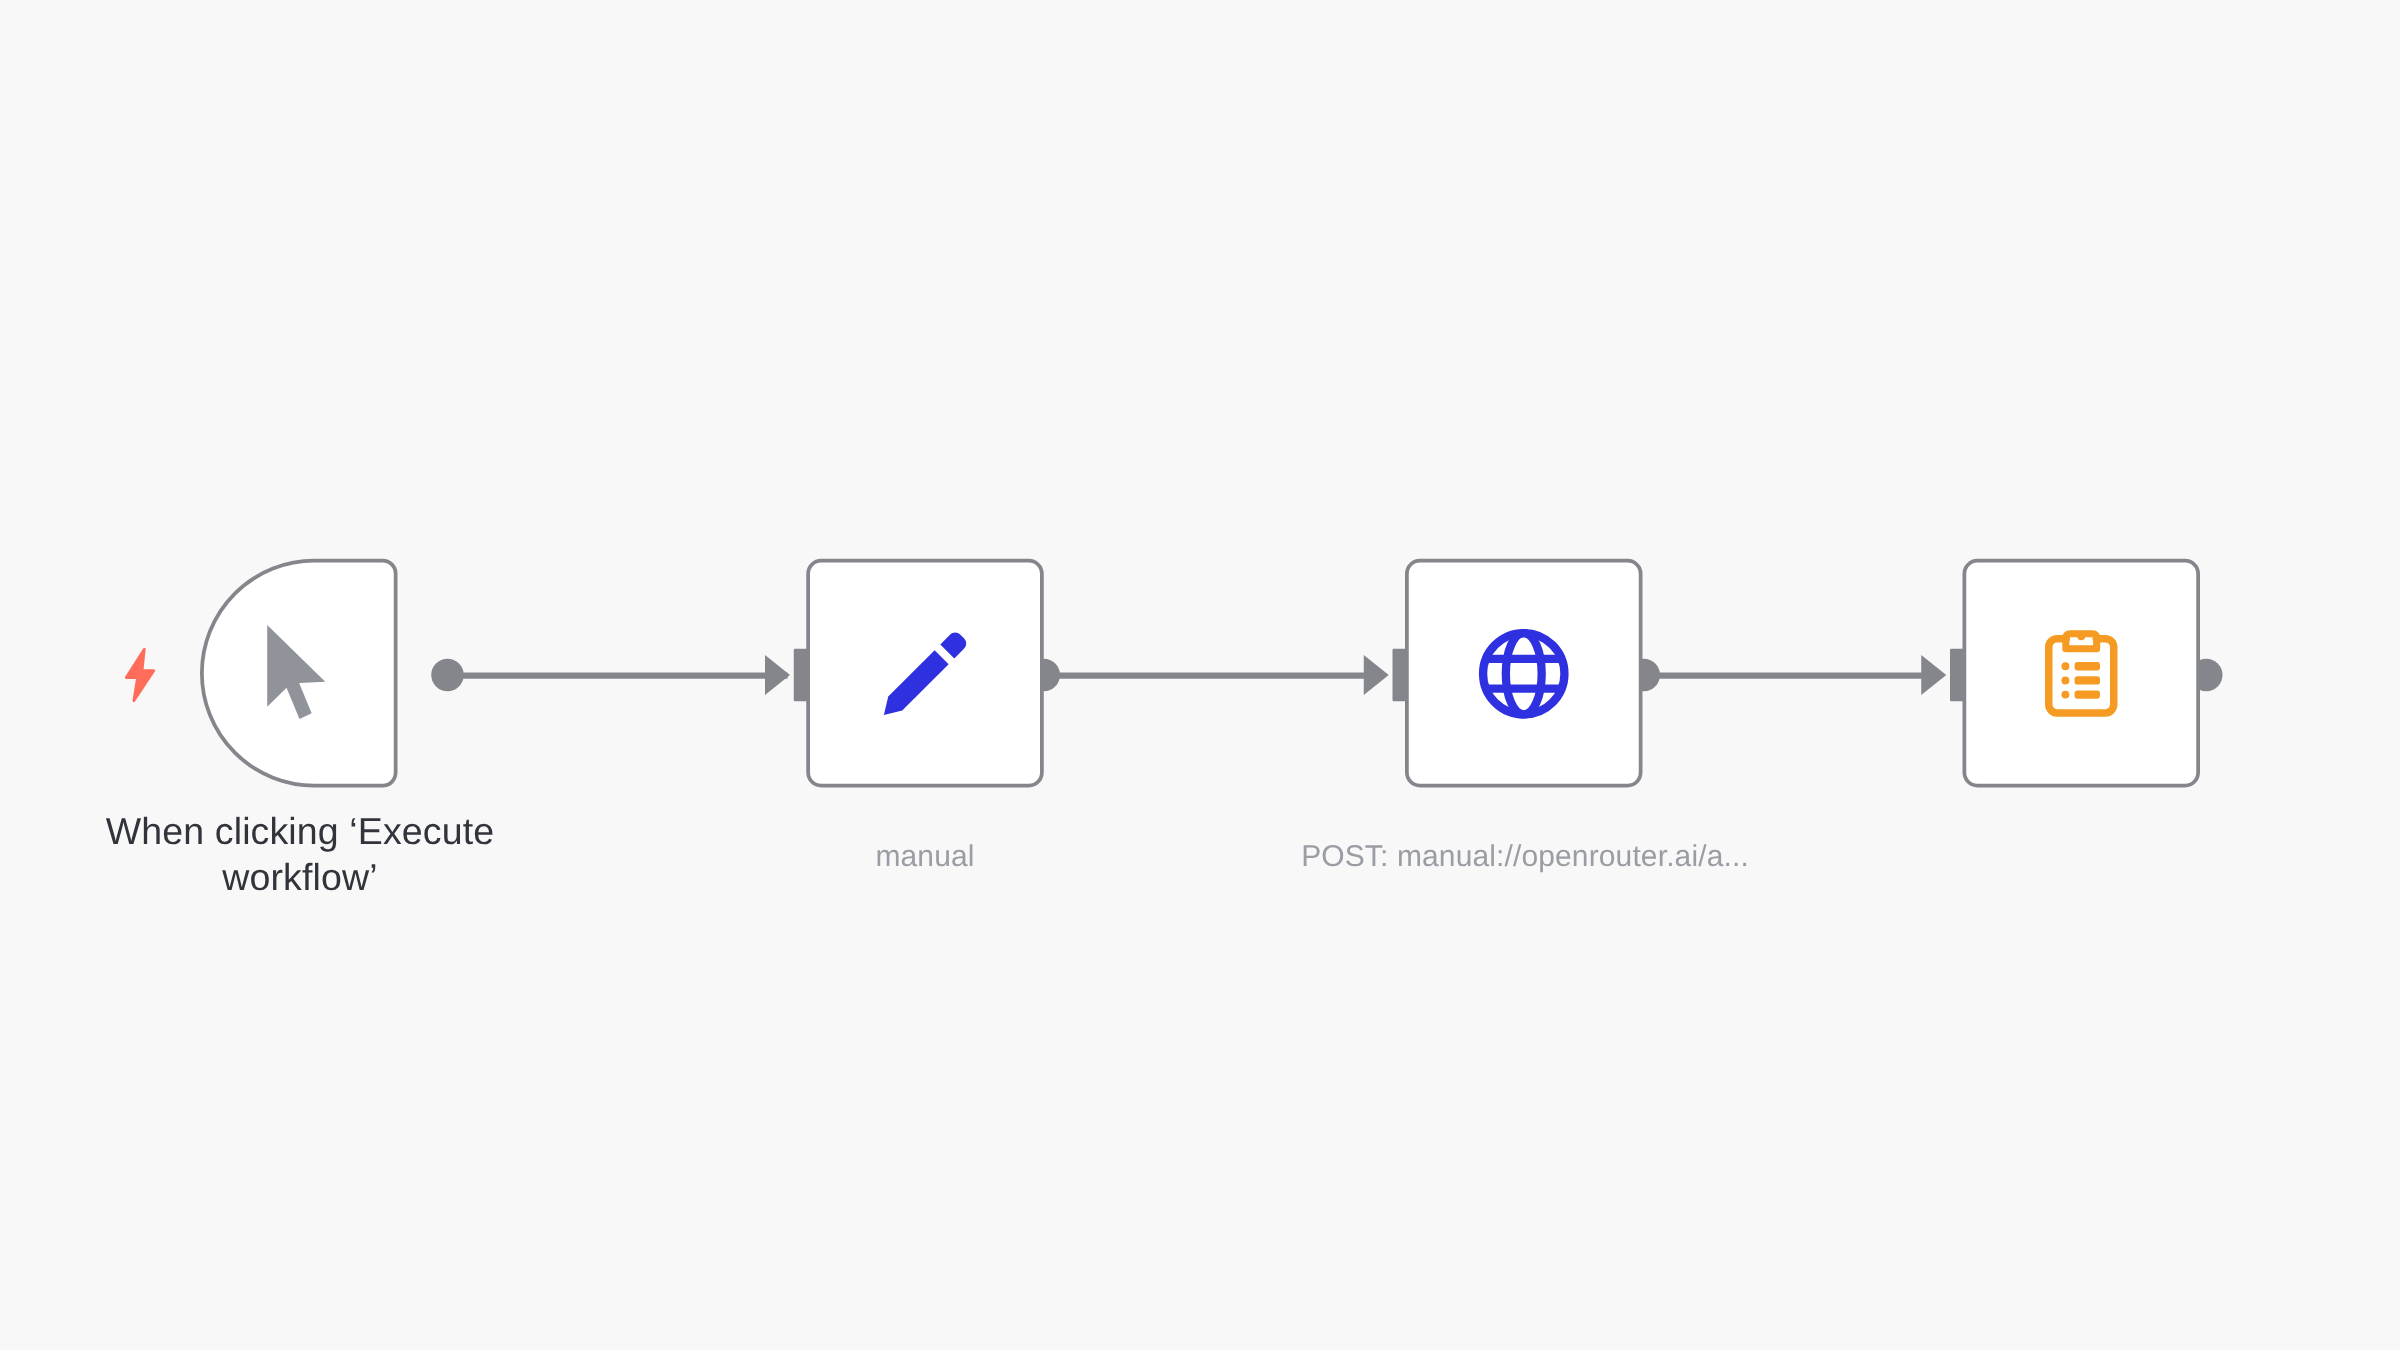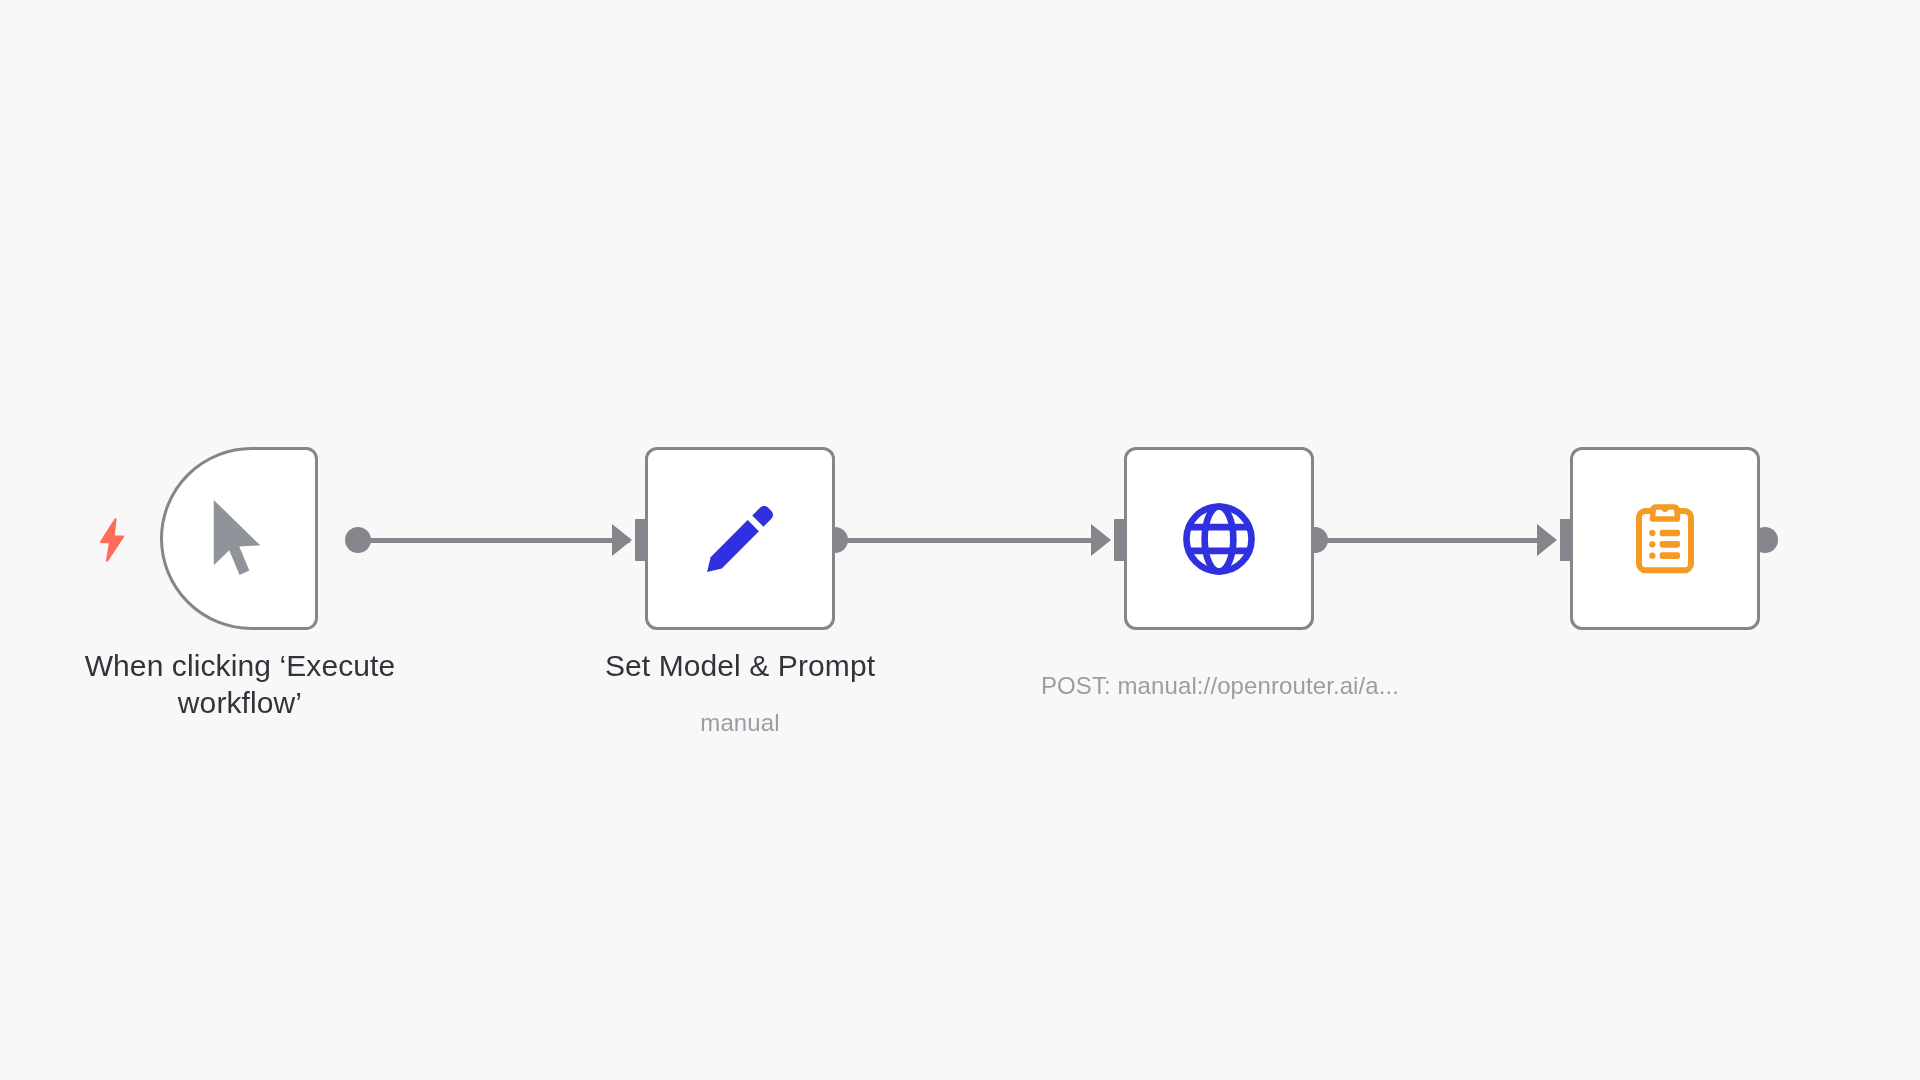--- a/index.html
+++ b/index.html
@@ -156,21 +156,20 @@
 
   <div class="node" style="left:645px;">
     <span class="node-icon">
       <svg width="84" height="84" viewBox="0 0 24 24" aria-hidden="true">
         <path d="M3.6 17.2 L2.6 21.4 L6.8 20.4 L17.4 9.8 L14.2 6.6 Z" fill="#2f31e0"></path>
         <path d="M15.5 5.3 L18.7 8.5 L20.9 6.3 C21.6 5.6 21.6 4.6 20.9 3.9 L20.1 3.1 C19.4 2.4 18.4 2.4 17.7 3.1 Z" fill="#2f31e0"></path>
       </svg>
     </span>
   </div>
   <div class="label-wrap" style="left:520px; width:440px;">
-    <div class="node-title">Set Model &amp; Prompt</div>
     <div class="node-subtitle">manual</div>
   </div>
 
   <div class="node" style="left:1124px;">
     <span class="node-icon">
       <svg width="84" height="84" viewBox="0 0 24 24" aria-hidden="true">
         <g fill="none" stroke="#2f31e0" stroke-width="1.9">
           <circle cx="12" cy="12" r="9.3"></circle>
           <ellipse cx="12" cy="12" rx="4.1" ry="9.3"></ellipse>
           <line x1="2.8" y1="8.6" x2="21.2" y2="8.6"></line>

